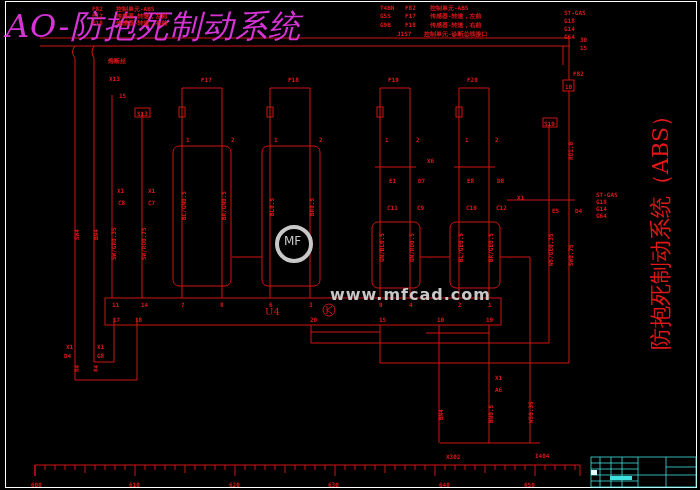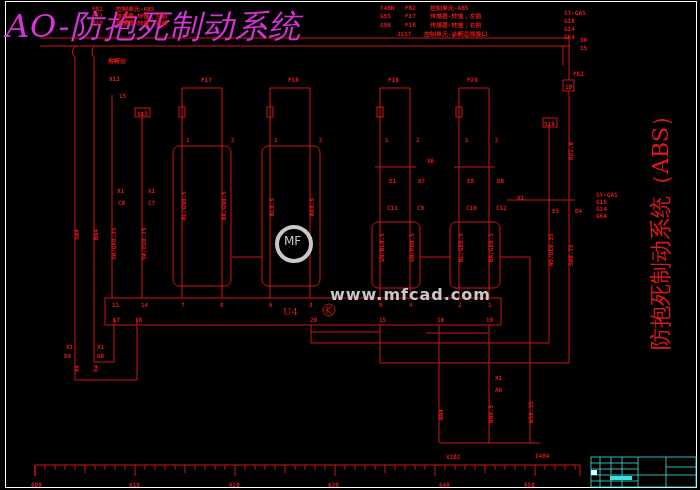--- a/index.html
+++ b/index.html
@@ -269,21 +269,21 @@
 <div class="lbl b" style="left:379px;top:301px">9</div>
 <div class="lbl b" style="left:409px;top:301px">4</div>
 <div class="lbl b" style="left:458px;top:301px">2</div>
 <div class="lbl b" style="left:488px;top:301px">1</div>
 <div class="lbl b" style="left:113px;top:316px">17</div>
 <div class="lbl b" style="left:135px;top:316px">18</div>
 <div class="lbl b" style="left:310px;top:316px">20</div>
 <div class="lbl b" style="left:379px;top:316px">15</div>
 <div class="lbl b" style="left:437px;top:316px">10</div>
 <div class="lbl b" style="left:486px;top:316px">19</div>
-<div class="u4" style="left:283px;top:306px">U4</div>
+<div class="u4" style="left:265px;top:306px">U4</div>
 <svg style="position:absolute;left:322px;top:303px" width="14" height="14">
     <circle cx="7" cy="7" r="6" fill="none" stroke="#d01515"></circle>
     <path d="M5 3 L5 11 M5 7 L10 3 M5 7 L10 11" stroke="#d01515" fill="none"></path>
   </svg>
 
 <div class="lbl b" style="left:66px;top:343px">X1</div>
 <div class="lbl b" style="left:64px;top:352px">D4</div>
 <div class="lbl b" style="left:97px;top:343px">X1</div>
 <div class="lbl b" style="left:97px;top:352px">G8</div>
 <div class="lbl b" style="left:495px;top:374px">X1</div>

